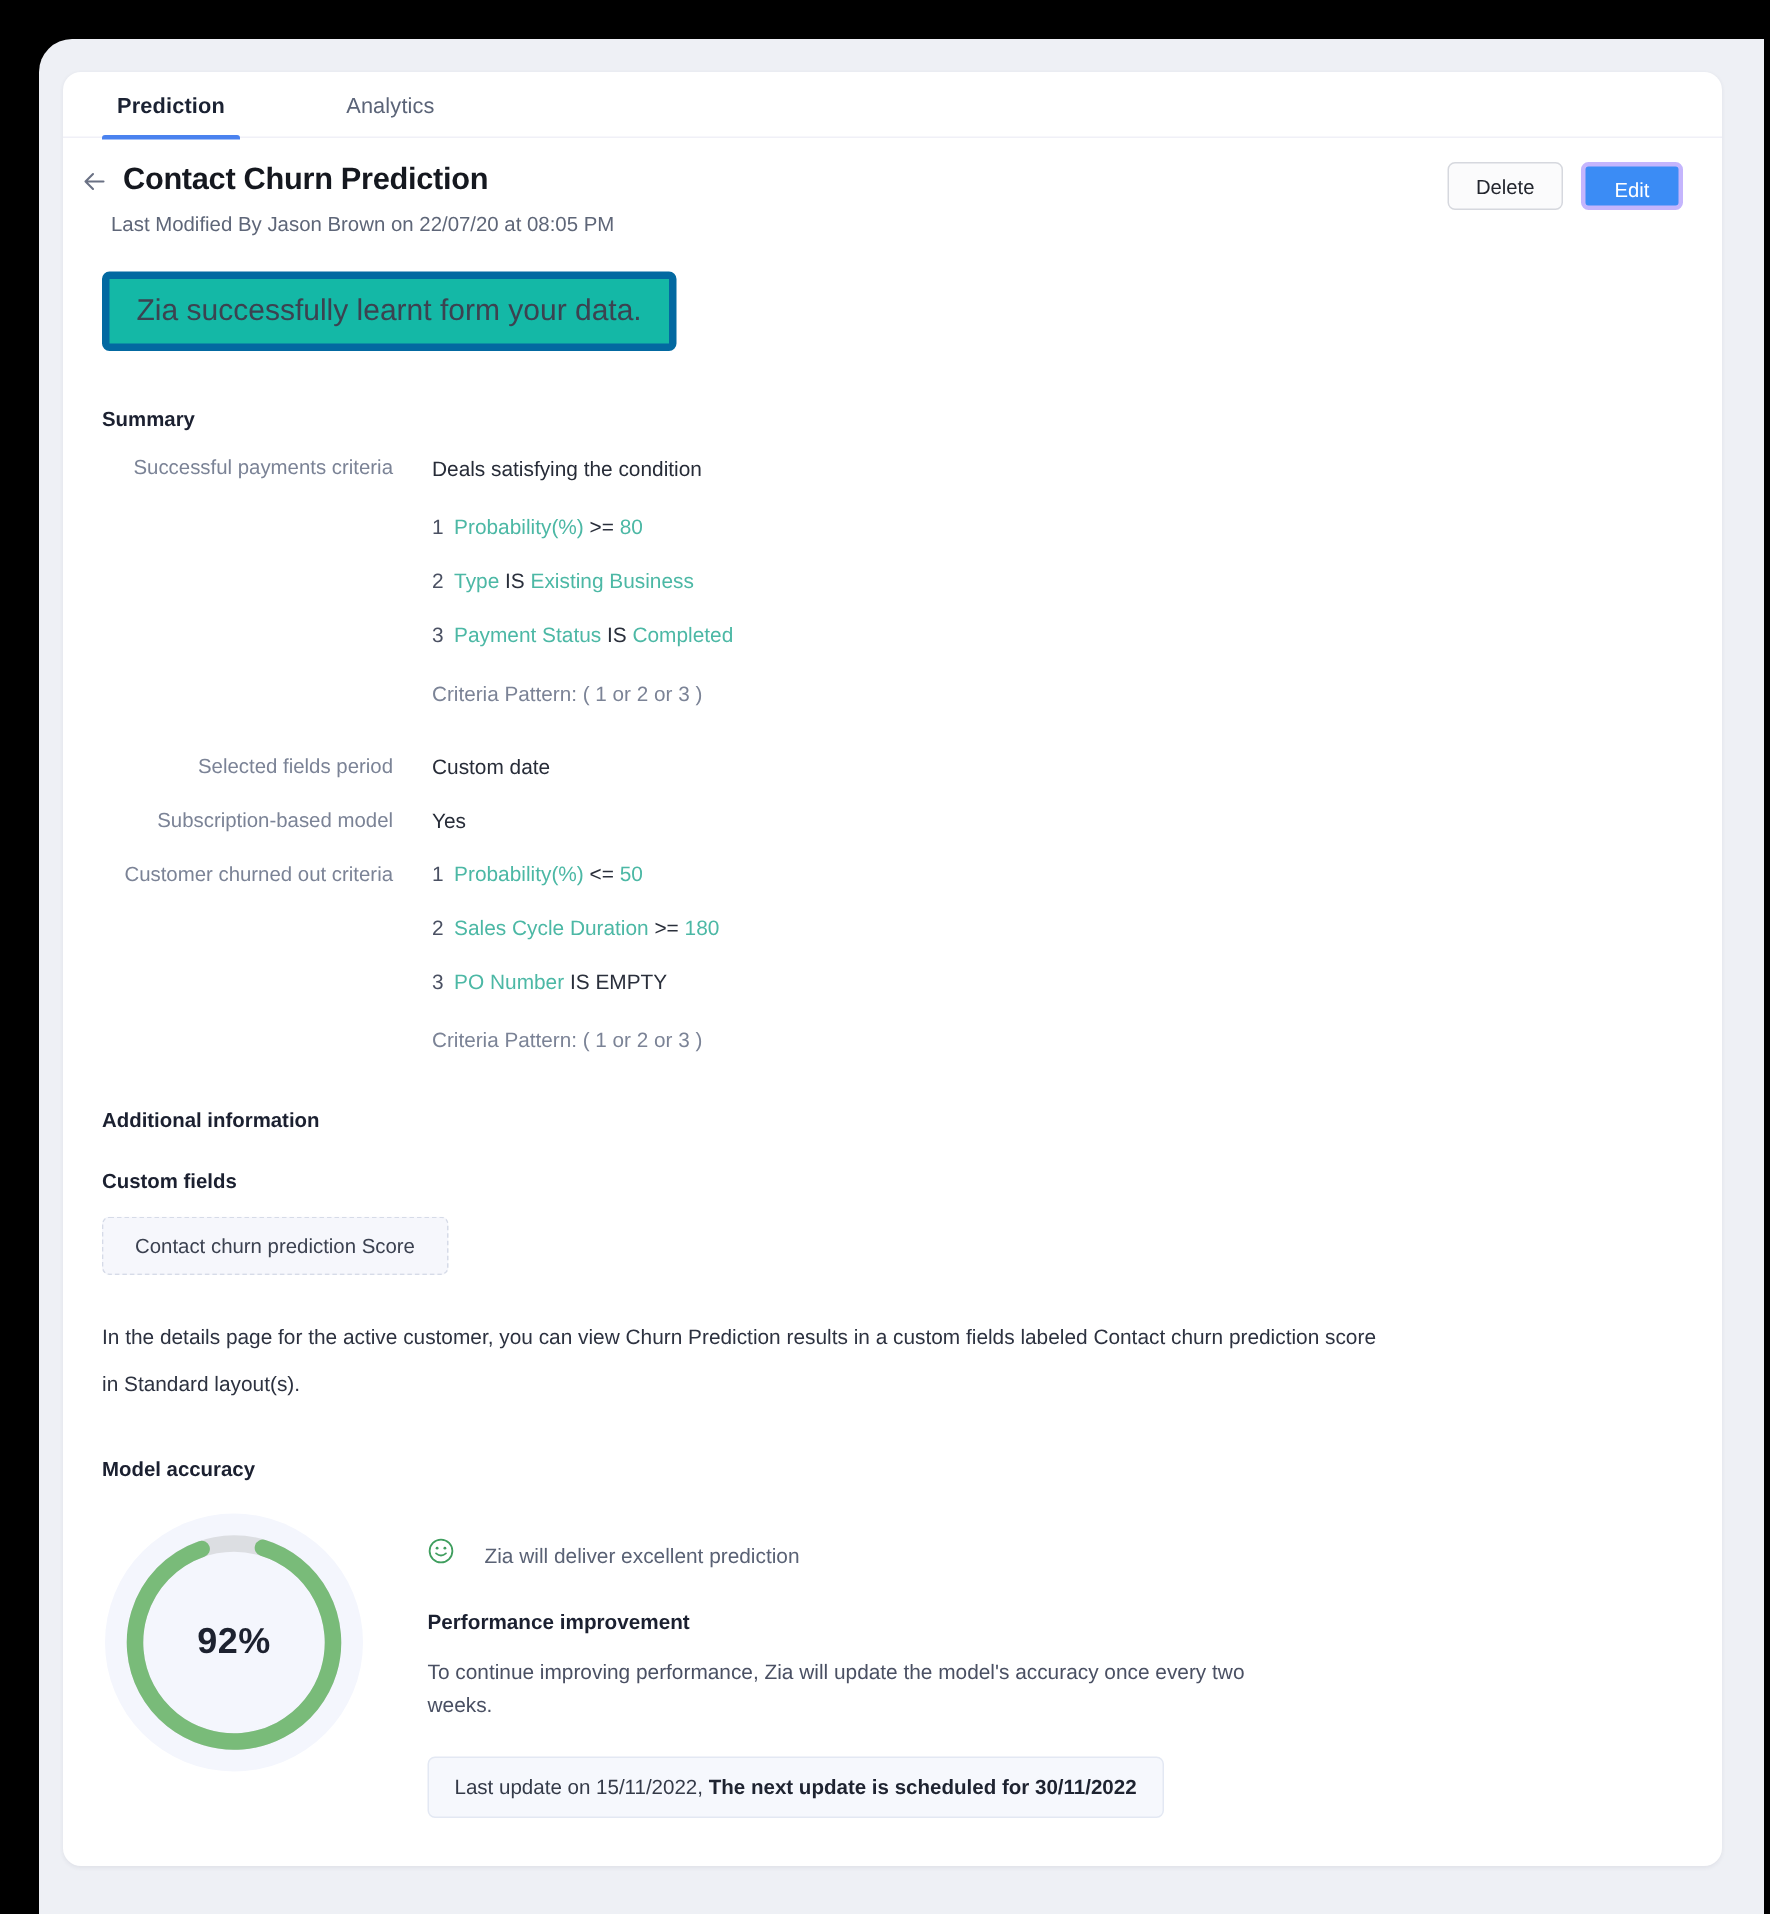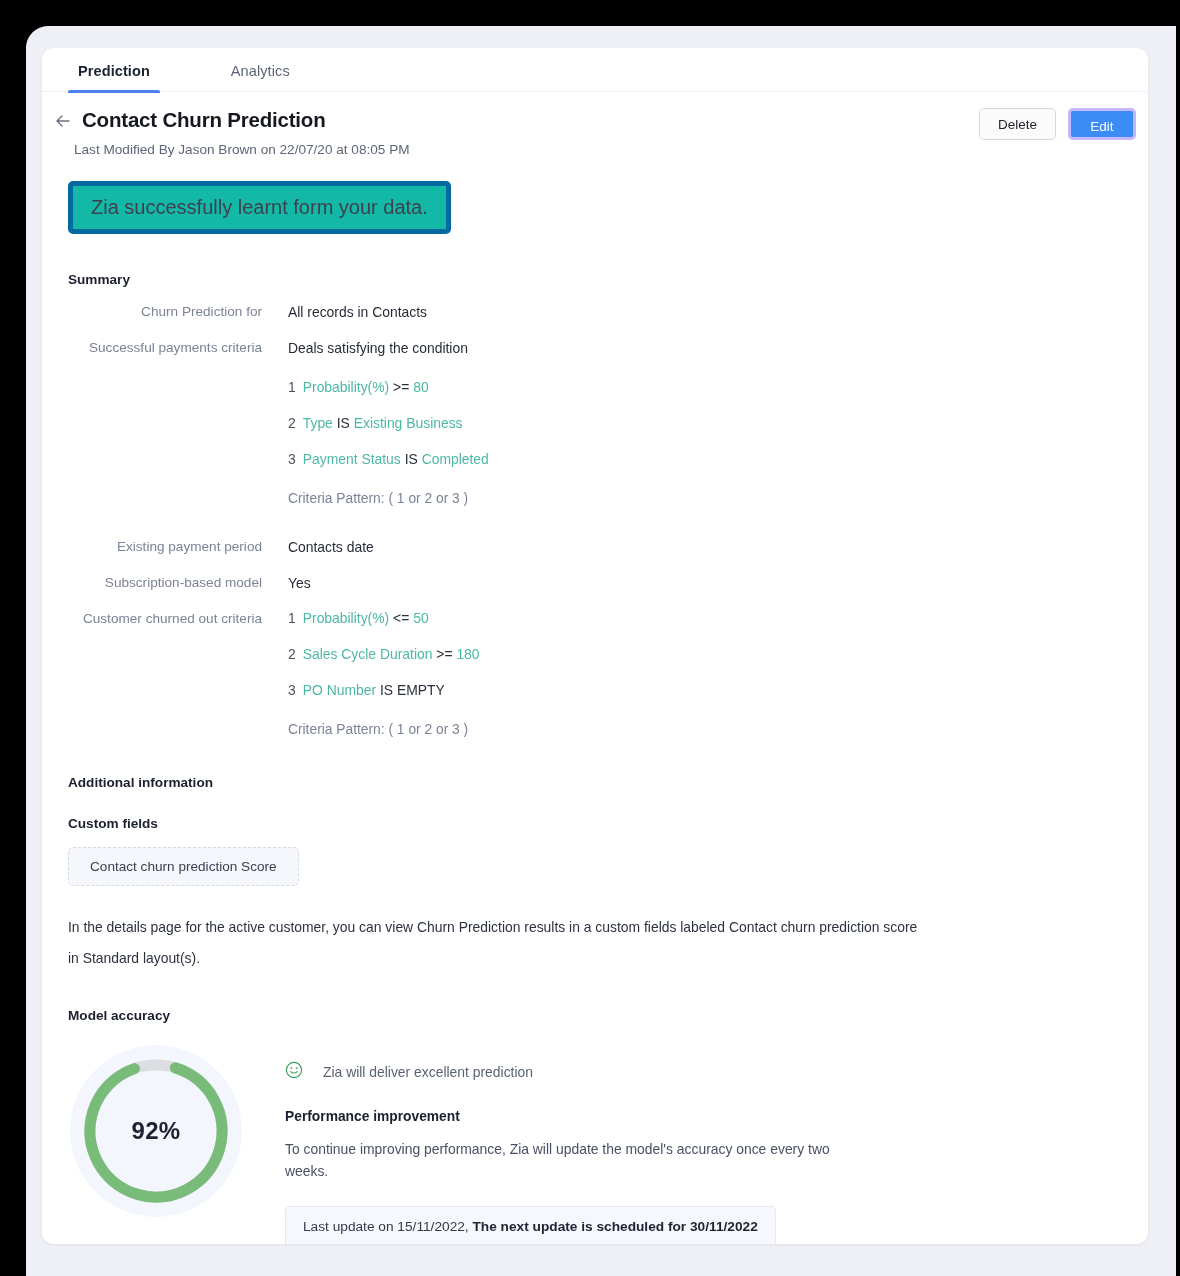--- a/index.html
+++ b/index.html
@@ -109,21 +109,21 @@
     letter-spacing: -0.2px;
   }
   .subtitle {
     font-size: 13.6px;
     color: #5e6678;
     margin-top: 10px;
     margin-left: 6px;
   }
   .header-actions {
     position: absolute;
-    right: 12px;
+    right: 26px;
     top: 16px;
     display: flex;
     gap: 12px;
     align-items: center;
   }
   .btn {
     font-family: "Liberation Sans", sans-serif;
     font-size: 13.5px;
     border-radius: 5px;
     padding: 0 18px;
@@ -337,24 +337,20 @@
 
     
     <div class="zia-banner">Zia successfully learnt form your data.</div>
 
     
     <div class="section">
       <div class="section-heading">Summary</div>
 
       <div class="summary-table">
 
-        <div class="summary-row">
-          <div class="summary-label">Churn Prediction for</div>
-          <div class="summary-value">All records in Contacts</div>
-        </div>
 
         <div class="summary-row">
           <div class="summary-label">Successful payments criteria</div>
           <div>
             <div class="summary-value">Deals satisfying the condition</div>
             <div class="criteria-list">
               <div class="criteria-line">
                 <span class="cr-index">1</span><span class="cr-field">Probability(%)</span>
                 <span class="cr-op">&gt;=</span>
                 <span class="cr-val">80</span>
@@ -368,22 +364,22 @@
                 <span class="cr-index">3</span><span class="cr-field">Payment Status</span>
                 <span class="cr-op">IS</span>
                 <span class="cr-val">Completed</span>
               </div>
               <div class="criteria-pattern">Criteria Pattern: ( 1 or 2 or 3 )</div>
             </div>
           </div>
         </div>
 
         <div class="summary-row" style="margin-top:30px;">
-          <div class="summary-label">Existing payment period</div>
-          <div class="summary-value">Contacts date</div>
+          <div class="summary-label">Selected fields period</div>
+          <div class="summary-value">Custom date</div>
         </div>
 
         <div class="summary-row">
           <div class="summary-label">Subscription-based model</div>
           <div class="summary-value">Yes</div>
         </div>
 
         <div class="summary-row">
           <div class="summary-label">Customer churned out criteria</div>
           <div>

